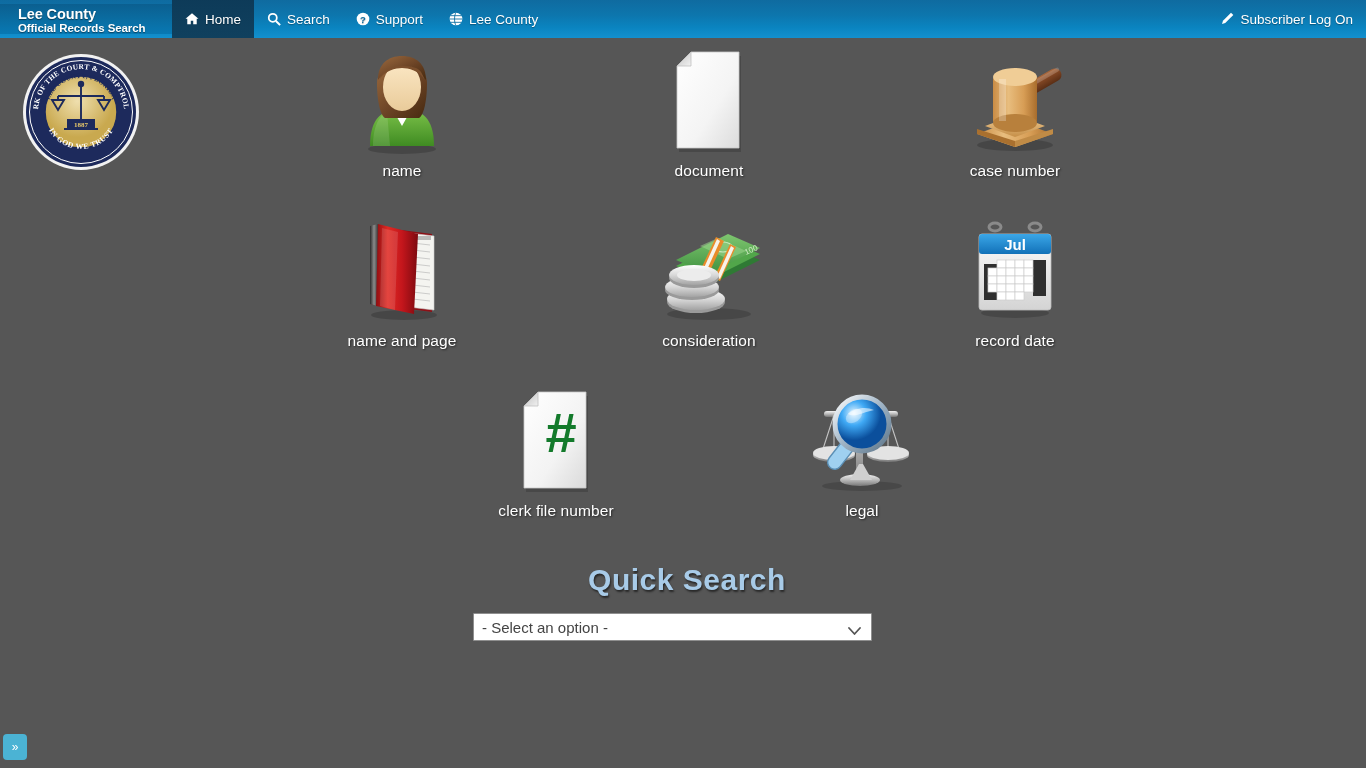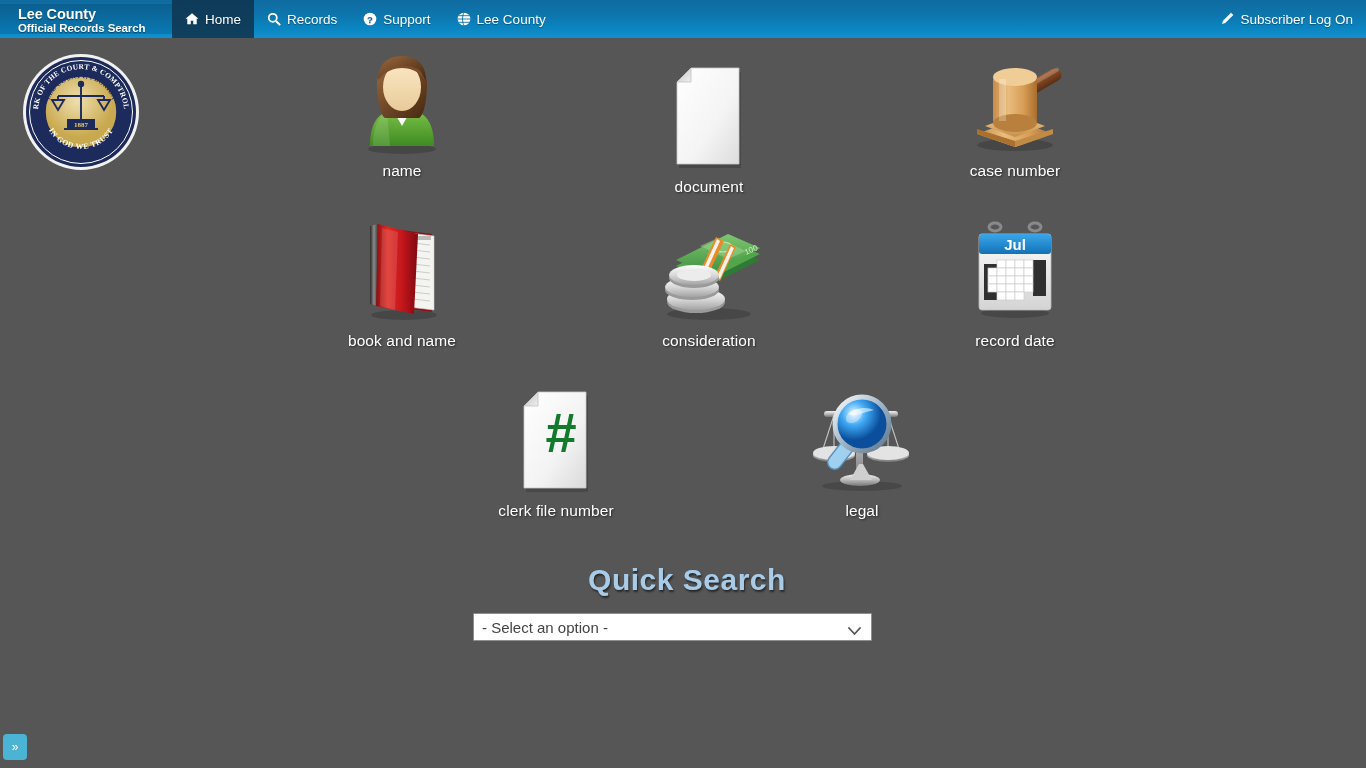--- a/index.html
+++ b/index.html
@@ -204,21 +204,21 @@
       <span>Home</span>
     </div>
 
     <div class="nav-item">
       <span class="ico">
         <svg width="14" height="14" viewBox="0 0 16 16">
             <circle cx="6.6" cy="6.6" r="4.6" fill="none" stroke="#fff" stroke-width="2"></circle>
             <line x1="10.2" y1="10.2" x2="15" y2="15" stroke="#fff" stroke-width="2.3"></line>
           </svg>
       </span>
-      <span>Records</span>
+      <span>Search</span>
     </div>
 
     <div class="nav-item">
       <span class="ico">
         <svg width="14" height="14" viewBox="0 0 16 16">
             <circle cx="8" cy="8" r="7.2" fill="#fff"></circle>
             <text x="8" y="12" font-size="11" font-weight="bold" text-anchor="middle" fill="#0a6b9f" font-family="Liberation Sans, sans-serif">?</text>
           </svg>
       </span>
       <span>Support</span>
@@ -321,21 +321,21 @@
           <path d="M13 100 C13 80 19 70 27 66 L30 100 Z" fill="rgba(255,255,255,0.12)"></path>
           <path d="M17 37 C17 12 67 12 67 37 C67 57 63 70 59 72 L25 72 C21 70 17 57 17 37 Z" fill="url(#hairG)"></path>
           <ellipse cx="42" cy="41" rx="19" ry="24" fill="url(#skinG)"></ellipse>
           <path d="M20 33 C22 14 62 14 64 33 C60 25 48 22 42 22 C36 22 24 25 20 33 Z" fill="#7b4f2c"></path>
           <path d="M18 34 C18 18 28 10 42 10 C56 10 66 18 66 34 C62 30 62 24 56 22 C48 19 34 19 27 24 C22 27 21 31 18 34 Z" fill="url(#hairG)"></path>
         </svg>
       </div>
       <div class="cap">name</div>
     </div>
 
-    <div class="tile" style="left:573px; top:20px;">
+    <div class="tile" style="left:573px; top:4px;">
       <div class="art">
         <svg width="80" height="108" viewBox="0 0 80 108">
           <defs>
             <linearGradient id="pageG" x1="0" y1="0" x2="1" y2="1">
               <stop offset="0%" stop-color="#ffffff"></stop>
                 <stop offset="60%" stop-color="#f4f4f4"></stop>
                 <stop offset="100%" stop-color="#dcdcdc"></stop>
             </linearGradient>
             <linearGradient id="foldG" x1="0" y1="0" x2="1" y2="1">
               <stop offset="0%" stop-color="#bfbfbf"></stop>
@@ -428,21 +428,21 @@
             <line x1="48" y1="82" x2="74" y2="85"></line>
           </g>
           <rect x="47" y="20" width="28" height="4" fill="#8a8a8a" opacity="0.55"></rect>
 
           <path d="M14 10 L22 8 L22 90 L14 88 Z" fill="url(#spineG)"></path>
 
           <path d="M22 8 L62 18 L58 98 L20 90 Z" fill="url(#redG)"></path>
           <path d="M26 12 L42 16 L39 94 L24 90 Z" fill="rgba(255,255,255,0.13)"></path>
         </svg>
       </div>
-      <div class="cap">book and name</div>
+      <div class="cap">name and page</div>
     </div>
 
     <div class="tile" style="left:573px; top:4px;">
       <div class="art">
         <svg width="110" height="108" viewBox="0 0 110 108">
           <defs>
             <linearGradient id="billG" x1="0" y1="0" x2="0" y2="1">
               <stop offset="0%" stop-color="#7ec66f"></stop>
                 <stop offset="100%" stop-color="#3f9140"></stop>
             </linearGradient>

